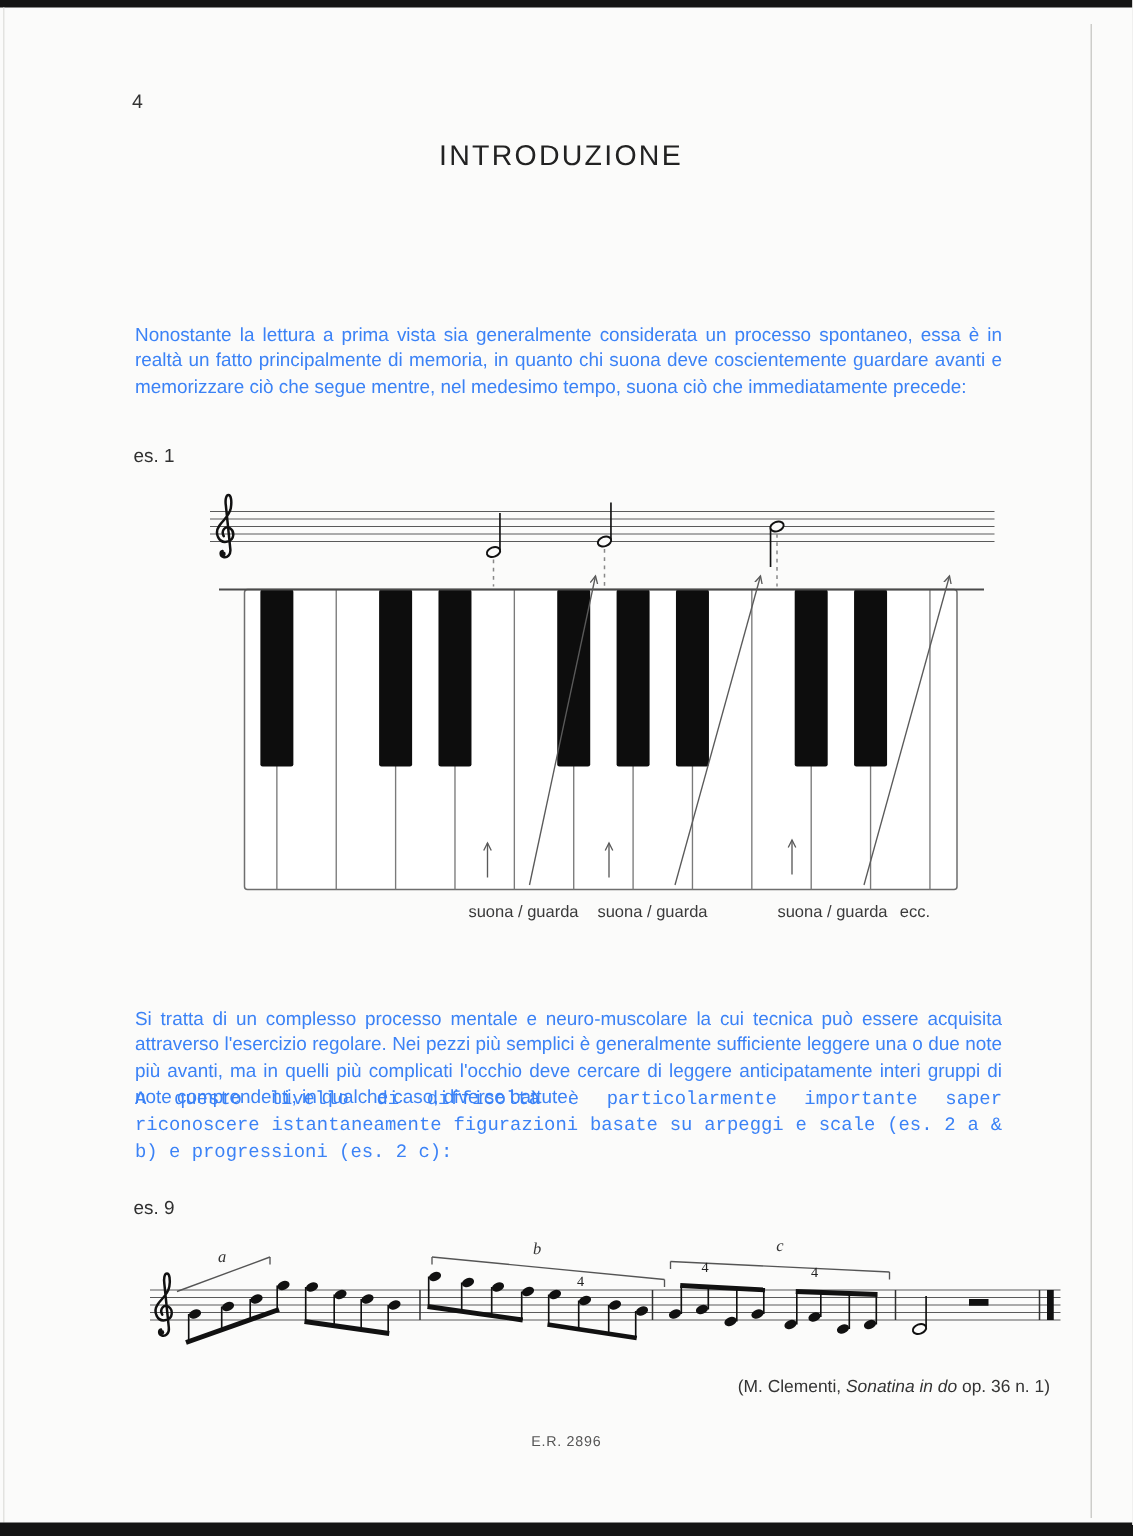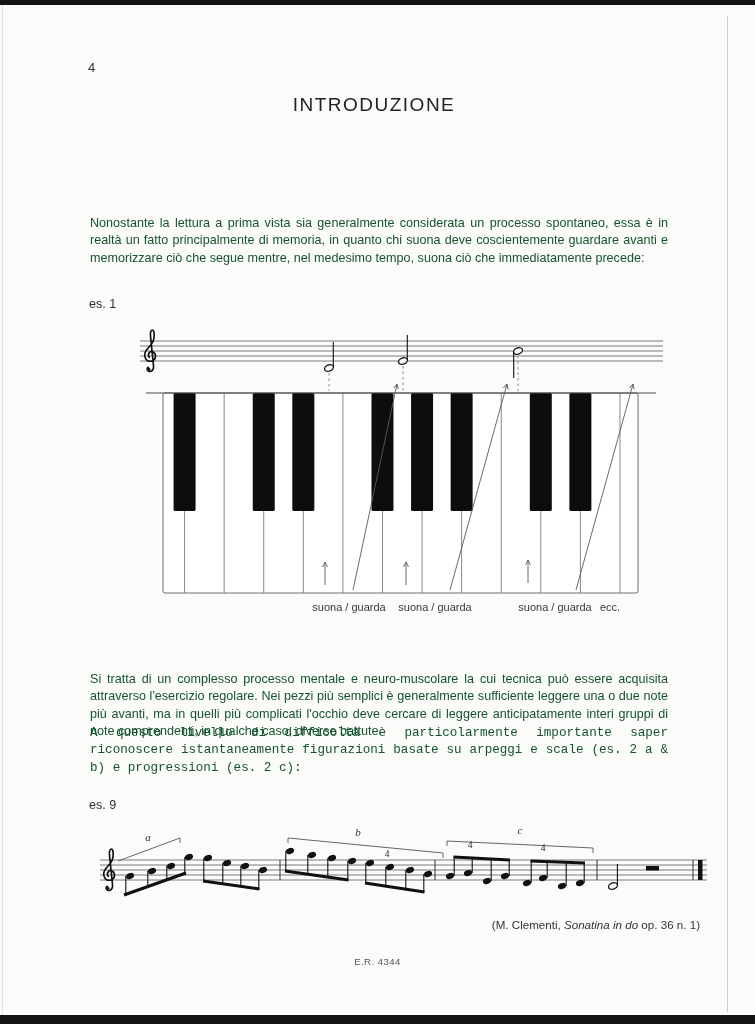--- a/index.html
+++ b/index.html
@@ -8,21 +8,21 @@
     background:#fbfbfa; overflow:hidden;
     font-family:"Liberation Sans", sans-serif; color:#2b2b2b;
   }
   .abs{position:absolute;}
   #top-bar{left:0;top:0;width:755px;height:5px;background:#141414;}
   #bottom-bar{left:0;top:1015px;width:755px;height:9px;background:#141414;}
   #right-edge{left:727px;top:16px;width:1px;height:996px;background:#cdcdca;}
   #left-edge{left:2px;top:5px;width:1px;height:1010px;background:#e3e3e0;}
   #page-number{left:88px;top:60px;font-size:13px;color:#333;}
   #title{left:0;top:94px;width:748px;text-align:center;font-size:19px;letter-spacing:1.5px;color:#222;}
-  .body-text{left:90px;width:578px;font-size:12.6px;line-height:17.4px;text-align:justify;color:#14532d;}
+  .body-text{left:90px;width:578px;font-size:12.6px;line-height:17.4px;text-align:justify;color:#3b82f6;}
   #para-1{top:215px;}
   #para-2{top:671px;}
   #para-3{top:725px;}
   .example-label{left:89px;font-size:12.6px;color:#303030;}
   #es1-label{top:297px;}
   #es2-label{top:798px;}
   #fig1{left:138px;top:328px;}
   #fig2{left:95px;top:826px;}
   #attribution{left:400px;top:918px;width:300px;text-align:right;font-size:11.6px;color:#333;}
   #attribution .it{font-style:italic;}
@@ -189,15 +189,15 @@
       <text x="448" y="25" text-anchor="middle" font-size="9.5" fill="#222" font-family="&quot;Liberation Serif&quot;, serif">4</text>
       <ellipse cx="518" cy="60" rx="4.6" ry="3.1" transform="rotate(-21 518 60)" fill="#fbfbfa" stroke="#111" stroke-width="1.3"></ellipse>
       <line x1="522.4" y1="58.8" x2="522.4" y2="38" stroke="#111" stroke-width="1.1"></line>
       <rect x="551" y="40" width="13" height="4.5" fill="#111"></rect>
     </svg>
 
   <div class="abs" id="attribution">
     <span>(M. Clementi, </span><span class="it">Sonatina in do</span><span> op. 36 n. 1)</span>
   </div>
 
-  <div class="abs" id="footer">E.R. 4344</div>
+  <div class="abs" id="footer">E.R. 2896</div>
   <div class="abs" id="bottom-bar"></div>
 </div>
 
 </body></html>

